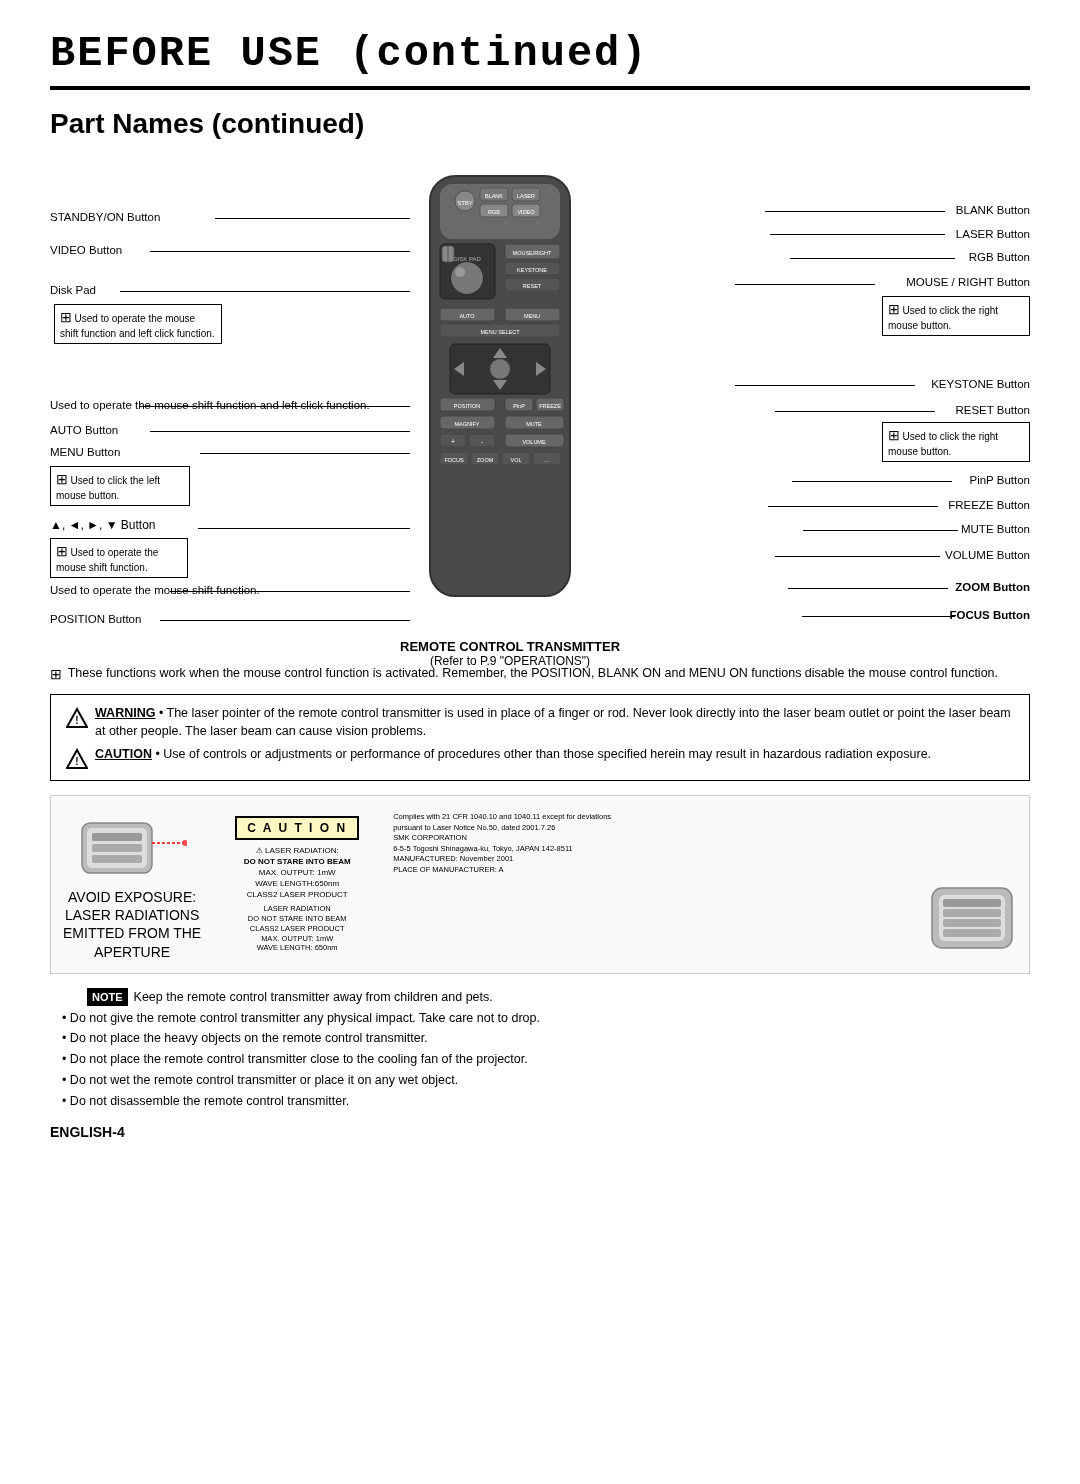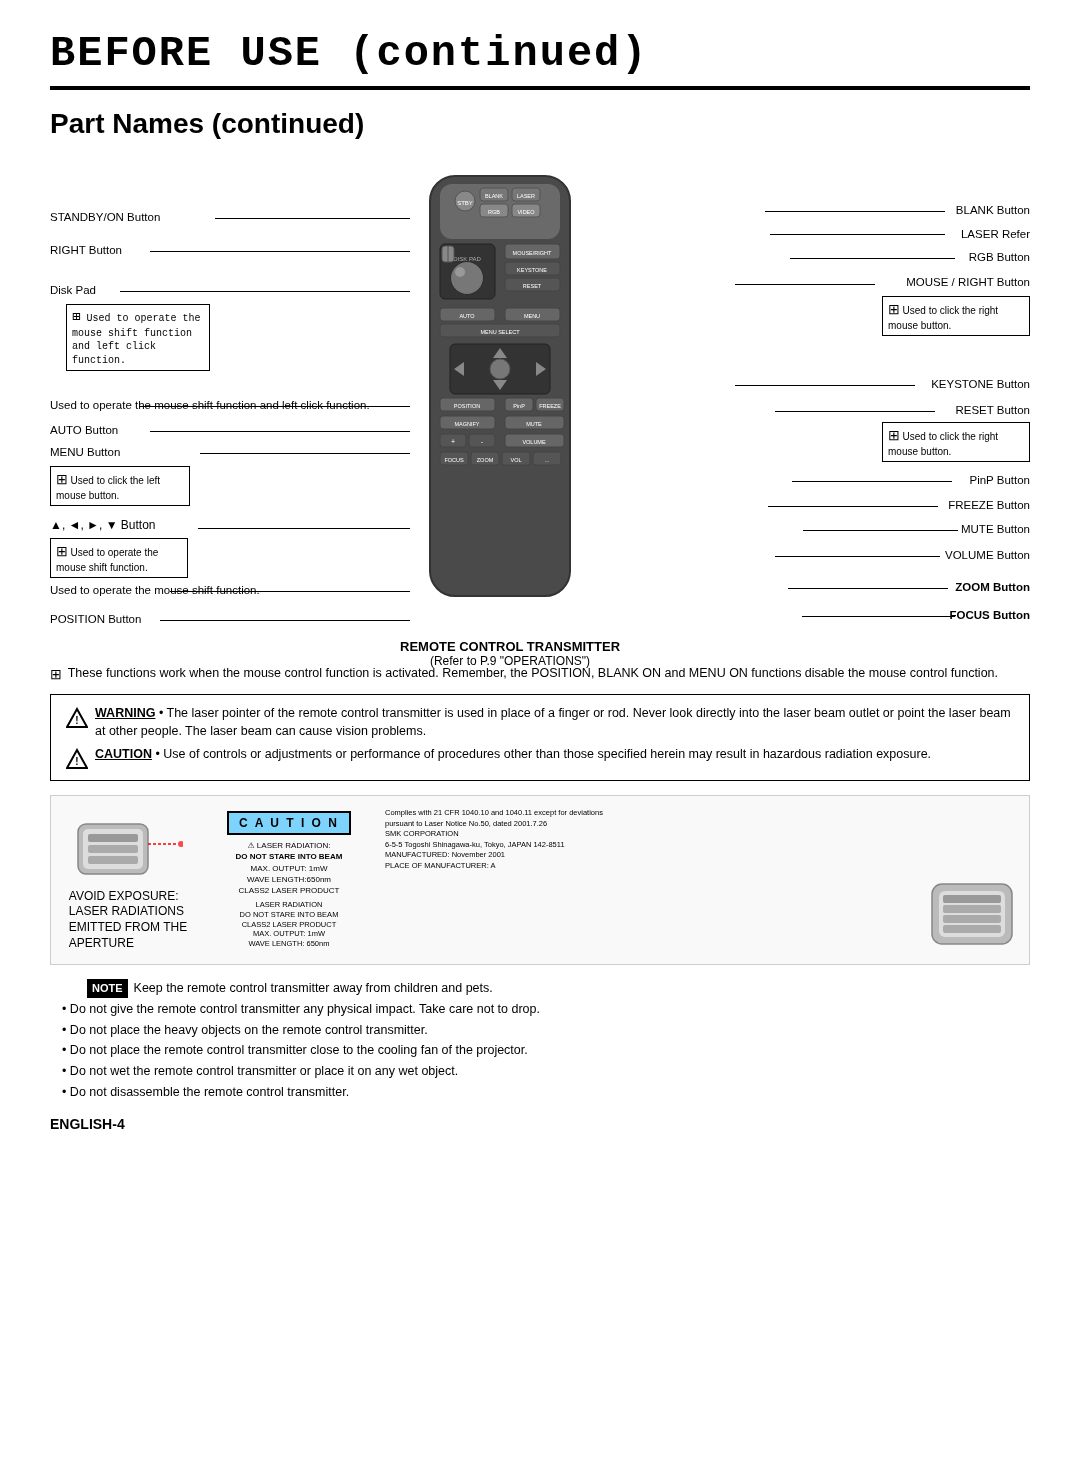--- a/index.html
+++ b/index.html
@@ -66,21 +66,21 @@
       gap: 16px;
       min-height: 130px;
     }
 
     .caution-label-box {
       border: 2px solid #000;
       padding: 3px 10px;
       font-size: 12px;
       font-weight: bold;
       letter-spacing: 2px;
-      background: #7dd3fc;
+      background: #fef9c3;
     }
 
     .laser-section {
       display: flex;
       flex-direction: column;
       align-items: center;
     }
 
     
     .notes-section {
@@ -183,27 +183,27 @@
 
 <div class="page-title">BEFORE USE (continued)</div>
 
 <div class="section-title">Part Names (continued)</div>
 
 <div class="diagram-container">
 
   <span class="lbl" style="top:55px;left:0px;">STANDBY/ON Button</span>
   <div class="hline" style="top:62px;left:165px;width:195px;"></div>
 
-  <span class="lbl" style="top:88px;left:0px;">RIGHT Button</span>
+  <span class="lbl" style="top:88px;left:0px;">VIDEO Button</span>
   <div class="hline" style="top:95px;left:100px;width:260px;"></div>
 
   <span class="lbl" style="top:128px;left:0px;">Disk Pad</span>
   <div class="hline" style="top:135px;left:70px;width:290px;"></div>
 
-  <div class="lbl-box" style="top:148px;left:16px;width:144px;font-family:Liberation Mono, monospace;">
+  <div class="lbl-box" style="top:148px;left:4px;width:168px;">
     <span style="font-size:14px;">⊞</span>
     <span>Used to operate the mouse shift function and left click function.</span>
   </div>
 
   <span class="lbl" style="top:243px;left:0px;">Used to operate the
 mouse shift function and
 left click function.</span>
   <div class="hline" style="top:250px;left:90px;width:270px;"></div>
 
   <span class="lbl" style="top:268px;left:0px;">AUTO Button</span>
@@ -228,21 +228,21 @@
   <span class="lbl" style="top:428px;left:0px;">Used to operate the
 mouse shift function.</span>
   <div class="hline" style="top:435px;left:120px;width:240px;"></div>
 
   <span class="lbl" style="top:457px;left:0px;">POSITION Button</span>
   <div class="hline" style="top:464px;left:110px;width:250px;"></div>
 
   <span class="lbl" style="top:48px;right:0px;text-align:left;">BLANK Button</span>
   <div class="hline" style="top:55px;right:85px;width:180px;"></div>
 
-  <span class="lbl" style="top:72px;right:0px;">LASER Refer</span>
+  <span class="lbl" style="top:72px;right:0px;">LASER Button</span>
   <div class="hline" style="top:78px;right:85px;width:175px;"></div>
 
   <span class="lbl" style="top:95px;right:0px;">RGB Button</span>
   <div class="hline" style="top:102px;right:75px;width:165px;"></div>
 
   <span class="lbl" style="top:120px;right:0px;">MOUSE / RIGHT Button</span>
   <div class="hline" style="top:128px;right:155px;width:140px;"></div>
 
   <div class="lbl-box" style="top:140px;right:0px;width:148px;">
     <span style="font-size:14px;">⊞</span>
@@ -425,21 +425,21 @@
 
       <rect x="5" y="15" width="70" height="50" rx="8" fill="#bbb" stroke="#888" stroke-width="1.5"></rect>
       <rect x="10" y="20" width="60" height="40" rx="5" fill="#ddd"></rect>
       <rect x="15" y="25" width="50" height="8" rx="2" fill="#999"></rect>
       <rect x="15" y="36" width="50" height="8" rx="2" fill="#aaa"></rect>
       <rect x="15" y="47" width="50" height="8" rx="2" fill="#aaa"></rect>
 
       <line x1="75" y1="35" x2="105" y2="35" stroke="#f00" stroke-width="1.5" stroke-dasharray="3,2"></line>
       <circle cx="108" cy="35" r="3" fill="#f00" opacity="0.7"></circle>
     </svg>
-    <div style="font-size:12px;line-height:1.3;">AVOID EXPOSURE:<br>LASER RADIATIONS<br>EMITTED FROM THE<br>APERTURE</div>
+    <div style="font-size:14px;text-align:center;line-height:1.3;">AVOID EXPOSURE:<br>LASER RADIATIONS<br>EMITTED FROM THE<br>APERTURE</div>
   </div>
 
   <div class="laser-section" style="min-width:160px;">
     <div class="caution-label-box">C A U T I O N</div>
     <div style="margin-top:5px;font-size:8px;line-height:1.4;text-align:center;">
       <div>⚠ <span>LASER RADIATION:</span></div>
       <div style="font-weight:bold;">DO NOT STARE INTO BEAM</div>
       <div>MAX. OUTPUT: 1mW</div>
       <div>WAVE LENGTH:650nm</div>
       <div>CLASS2 LASER PRODUCT</div>

